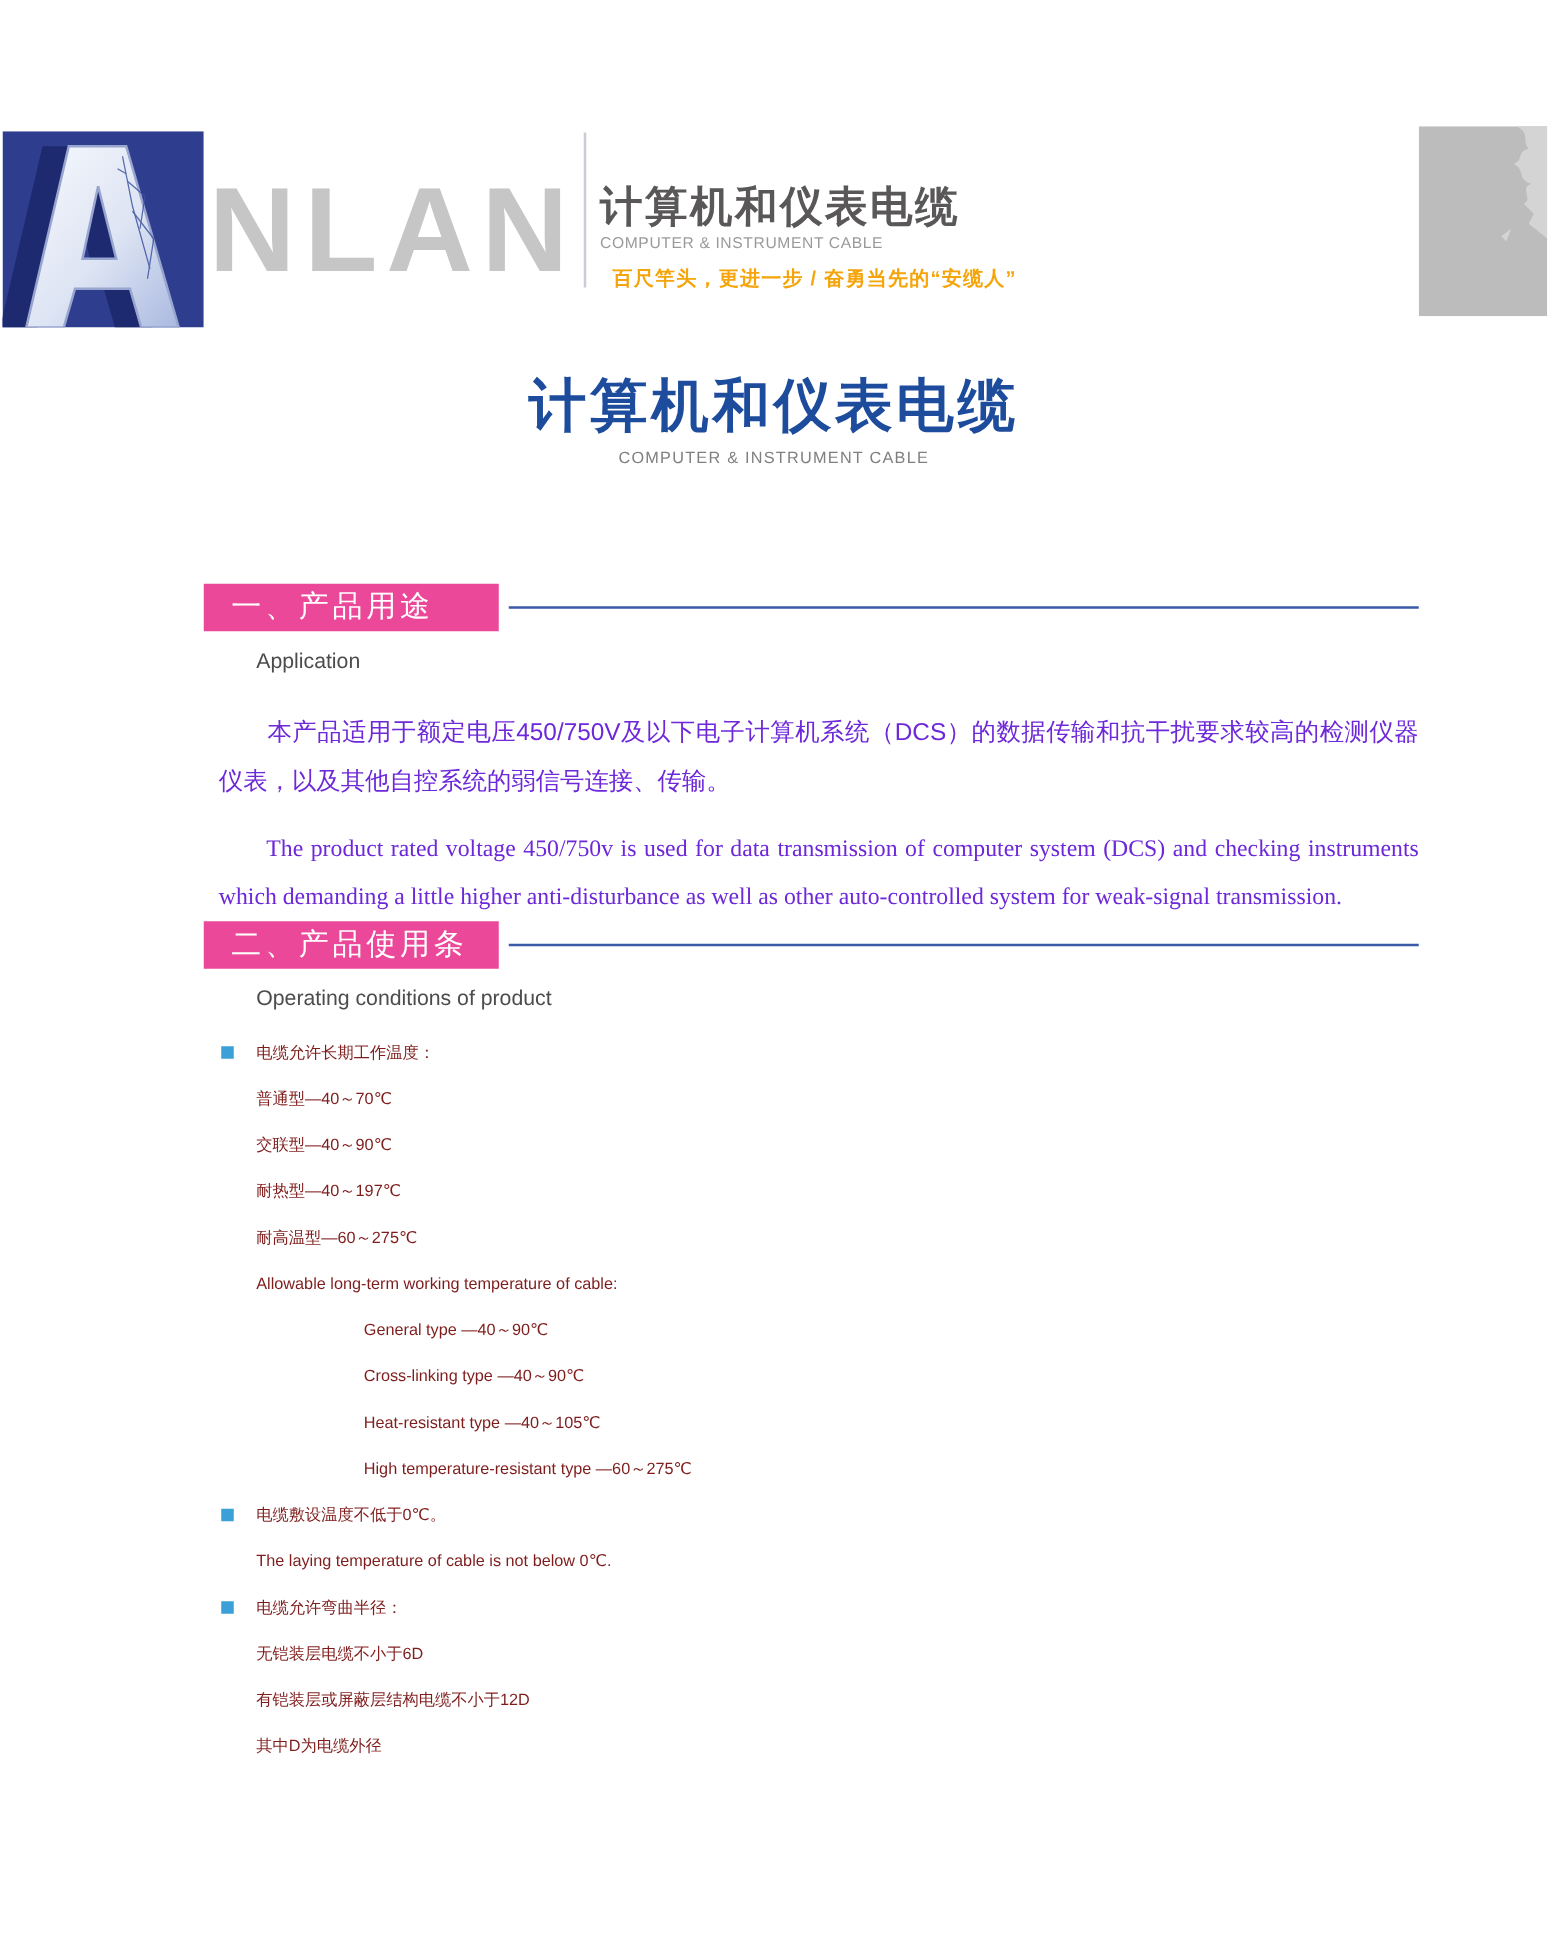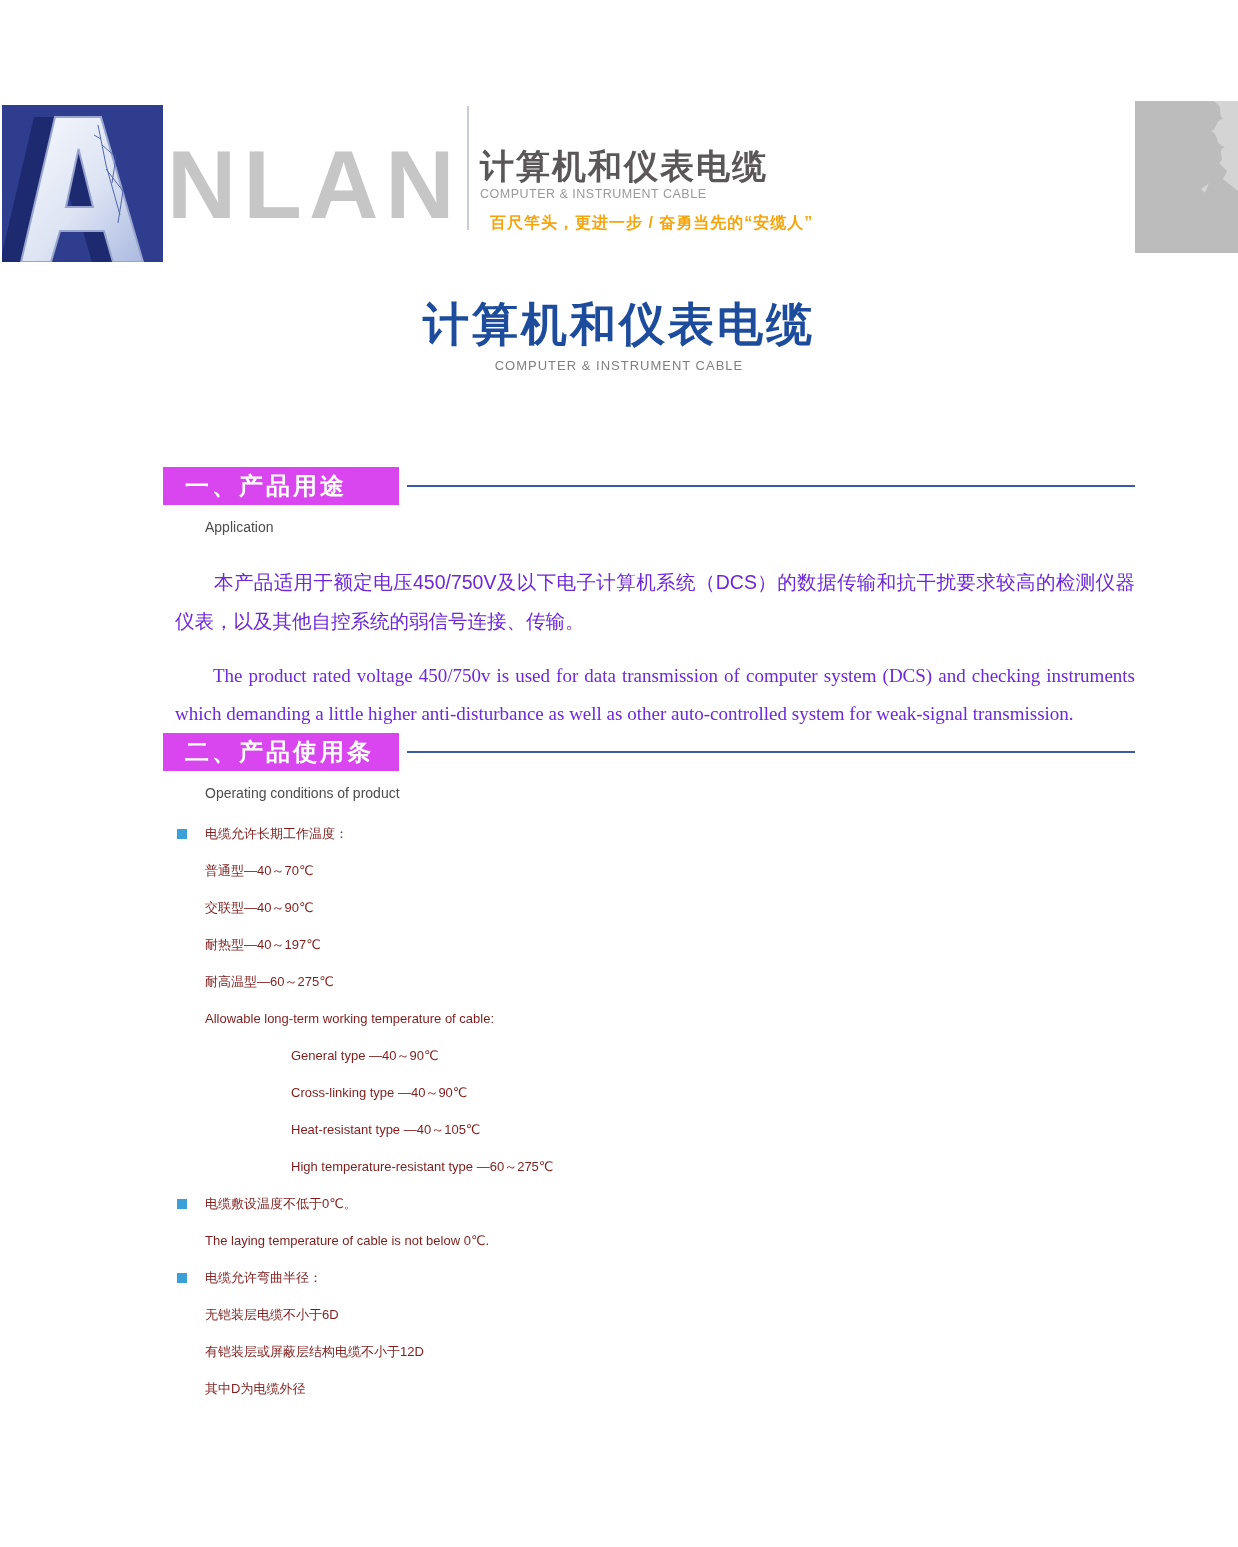--- a/index.html
+++ b/index.html
@@ -21,24 +21,24 @@
   
   .doc-title{padding-top:298px;text-align:center;}
   .doc-title-cn{font-size:46px;font-weight:bold;color:#1d4c9c;letter-spacing:3px;line-height:52px;margin:0;}
   .doc-title-en{font-size:13px;color:#808080;letter-spacing:1px;margin-top:8px;}
 
   
   .content{margin-left:163px;margin-right:103px;}
   .sec1{margin-top:94px;}
   .sec2{}
   .sec-head{display:flex;align-items:center;}
-  .sec-bar{width:214px;height:38px;background:#d946ef;color:#ffffff;font-size:24px;font-weight:bold;
+  .sec-bar{width:214px;height:38px;background:#ec4899;color:#ffffff;font-size:24px;font-weight:normal;
     line-height:38px;padding-left:22px;letter-spacing:3px;flex:0 0 auto;}
   .sec-line{flex:1 1 auto;height:2px;background:#3a5aa8;margin-left:8px;}
-  .sec-sub{margin:14px 0 0 42px;font-size:14px;color:#4c4c4c;}
+  .sec-sub{margin:14px 0 0 42px;font-size:17px;color:#4c4c4c;}
 
   .para{text-align:justify;color:#6d28d9;margin-left:12px;}
   .para-cn{margin-top:28px;font-size:19.5px;line-height:39px;text-indent:2em;}
   .para-en{margin-top:16px;font-size:19px;line-height:38px;text-indent:2em;font-family:Liberation Serif, serif;}
 
   .cond-list{margin-top:14px;}
   .li{position:relative;font-size:13px;line-height:37px;color:#7f1d1d;}
   .li.bullet,.li.plain{padding-left:42px;}
   .li.indent{padding-left:128px;}
   .sq{position:absolute;left:14px;top:14px;width:10px;height:10px;background:#3b9fd8;}

